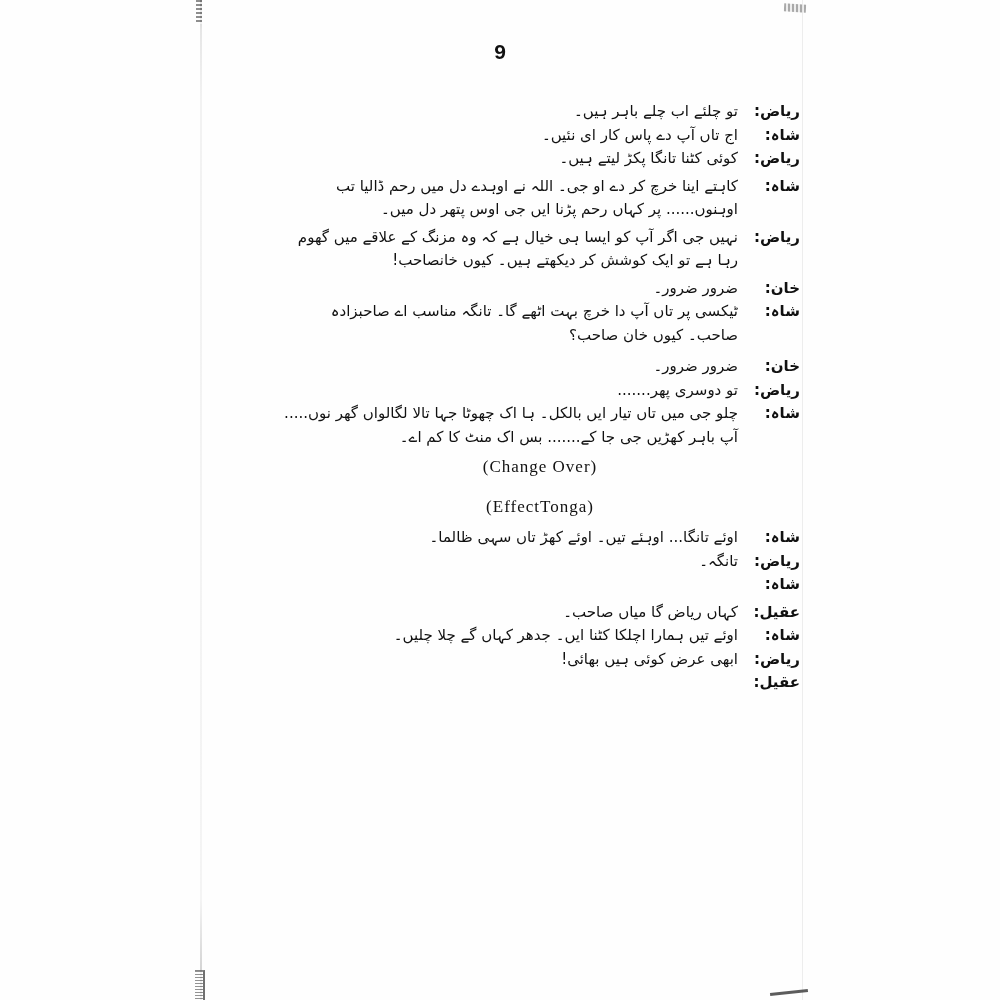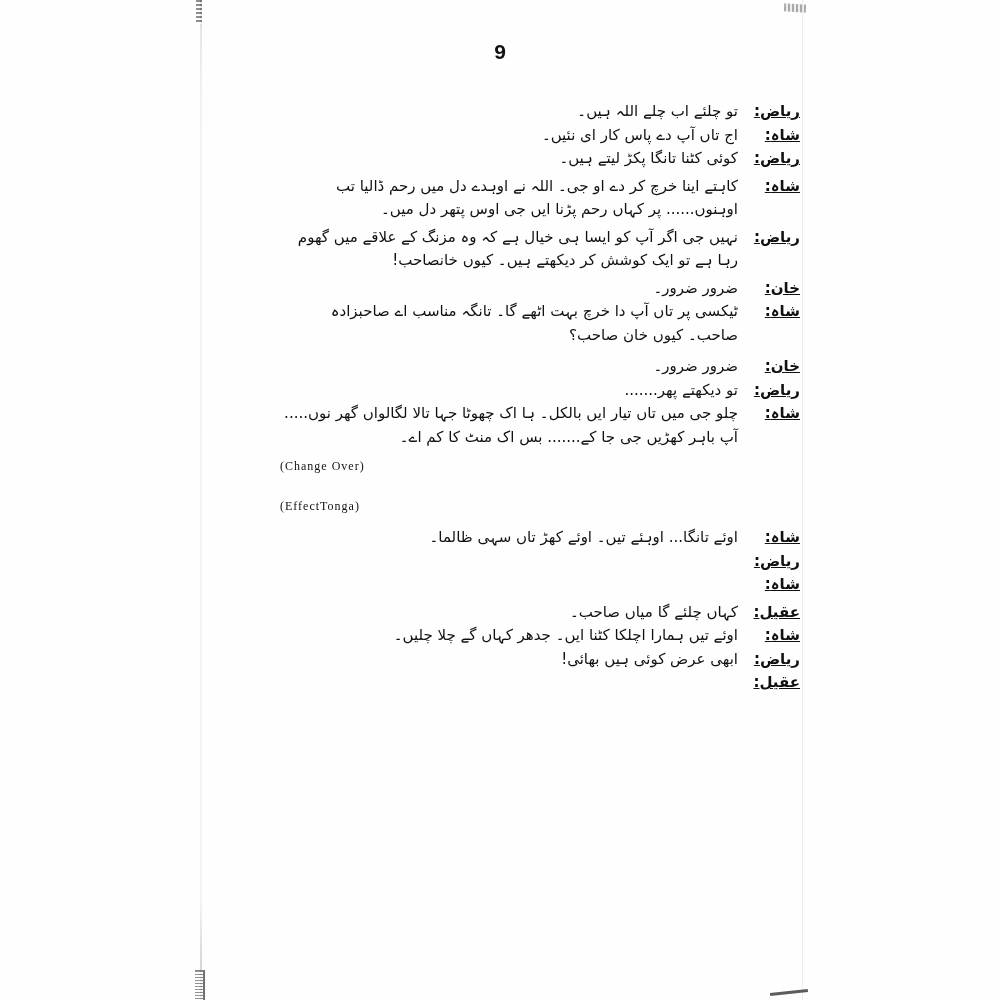--- a/index.html
+++ b/index.html
@@ -94,35 +94,34 @@
       display: flex;
       flex-direction: row;
       align-items: flex-start;
     }
     .speaker {
       width: 56px;
       flex: 0 0 56px;
       text-align: right;
       font-weight: bold;
       white-space: nowrap;
-      text-decoration: underline;
     }
     .speaker::after {
       content: ":";
     }
     .line {
       flex: 1 1 auto;
       text-align: right;
       padding-right: 6px;
     }
     .stage {
       direction: ltr;
-      text-align: left;
+      text-align: center;
       font-family: "Liberation Serif", serif;
-      font-size: 12px;
+      font-size: 17px;
       letter-spacing: 1px;
       margin: 6px 0 8px 0;
       padding-left: 0;
       width: 520px;
       margin-left: -0px;
     }
     .stage + .stage { margin-top: 16px; }
     .gap-sm { height: 4px; }
     .gap-md { height: 8px; }
   </style>
@@ -136,21 +135,21 @@
   <div class="edge-right"></div>
   <div class="edge-right-mark-top"></div>
   <div class="edge-right-mark-bottom"></div>
 
   <div class="page-number">9</div>
 
   <div class="script">
 
     <div class="row">
       <div class="speaker">ریاض</div>
-      <div class="line">تو چلئے اب چلے اللہ ہیں۔</div>
+      <div class="line">تو چلئے اب چلے باہر ہیں۔</div>
     </div>
     <div class="row">
       <div class="speaker">شاہ</div>
       <div class="line">اج تاں آپ دے پاس کار ای نئیں۔</div>
     </div>
     <div class="row">
       <div class="speaker">ریاض</div>
       <div class="line">کوئی کٹنا تانگا پکڑ لیتے ہیں۔</div>
     </div>
     <div class="gap-sm"></div>
@@ -172,44 +171,45 @@
       <div class="speaker">شاہ</div>
       <div class="line">ٹیکسی پر تاں آپ دا خرچ بہت اٹھے گا۔ تانگہ مناسب اے صاحبزادہ صاحب۔ کیوں خان صاحب؟</div>
     </div>
     <div class="gap-md"></div>
     <div class="row">
       <div class="speaker">خان</div>
       <div class="line">ضرور ضرور۔</div>
     </div>
     <div class="row">
       <div class="speaker">ریاض</div>
-      <div class="line">تو دیکھتے پھر.......</div>
+      <div class="line">تو دوسری پھر.......</div>
     </div>
     <div class="row">
       <div class="speaker">شاہ</div>
       <div class="line">چلو جی میں تاں تیار ایں بالکل۔ ہا اک چھوٹا جہا تالا لگالواں گھر نوں..... آپ باہر کھڑیں جی جا کے....... بس اک منٹ کا کم اے۔</div>
     </div>
 
     <div class="stage">(Change Over)</div>
     <div class="stage">(EffectTonga)</div>
 
     <div class="row">
       <div class="speaker">شاہ</div>
       <div class="line">اوئے تانگا... اوہئے تیں۔ اوئے کھڑ تاں سہی ظالما۔</div>
     </div>
     <div class="row">
       <div class="speaker">ریاض</div>
+      <div class="line">تانگہ۔</div>
     </div>
     <div class="row">
       <div class="speaker">شاہ</div>
     </div>
     <div class="gap-sm"></div>
     <div class="row">
       <div class="speaker">عقیل</div>
-      <div class="line">کہاں چلئے گا میاں صاحب۔</div>
+      <div class="line">کہاں ریاض گا میاں صاحب۔</div>
     </div>
     <div class="row">
       <div class="speaker">شاہ</div>
       <div class="line">اوئے تیں ہمارا اچلکا کٹنا ایں۔ جدھر کہاں گے چلا چلیں۔</div>
     </div>
     <div class="row">
       <div class="speaker">ریاض</div>
       <div class="line">ابھی عرض کوئی ہیں بھائی!</div>
     </div>
     <div class="row">

